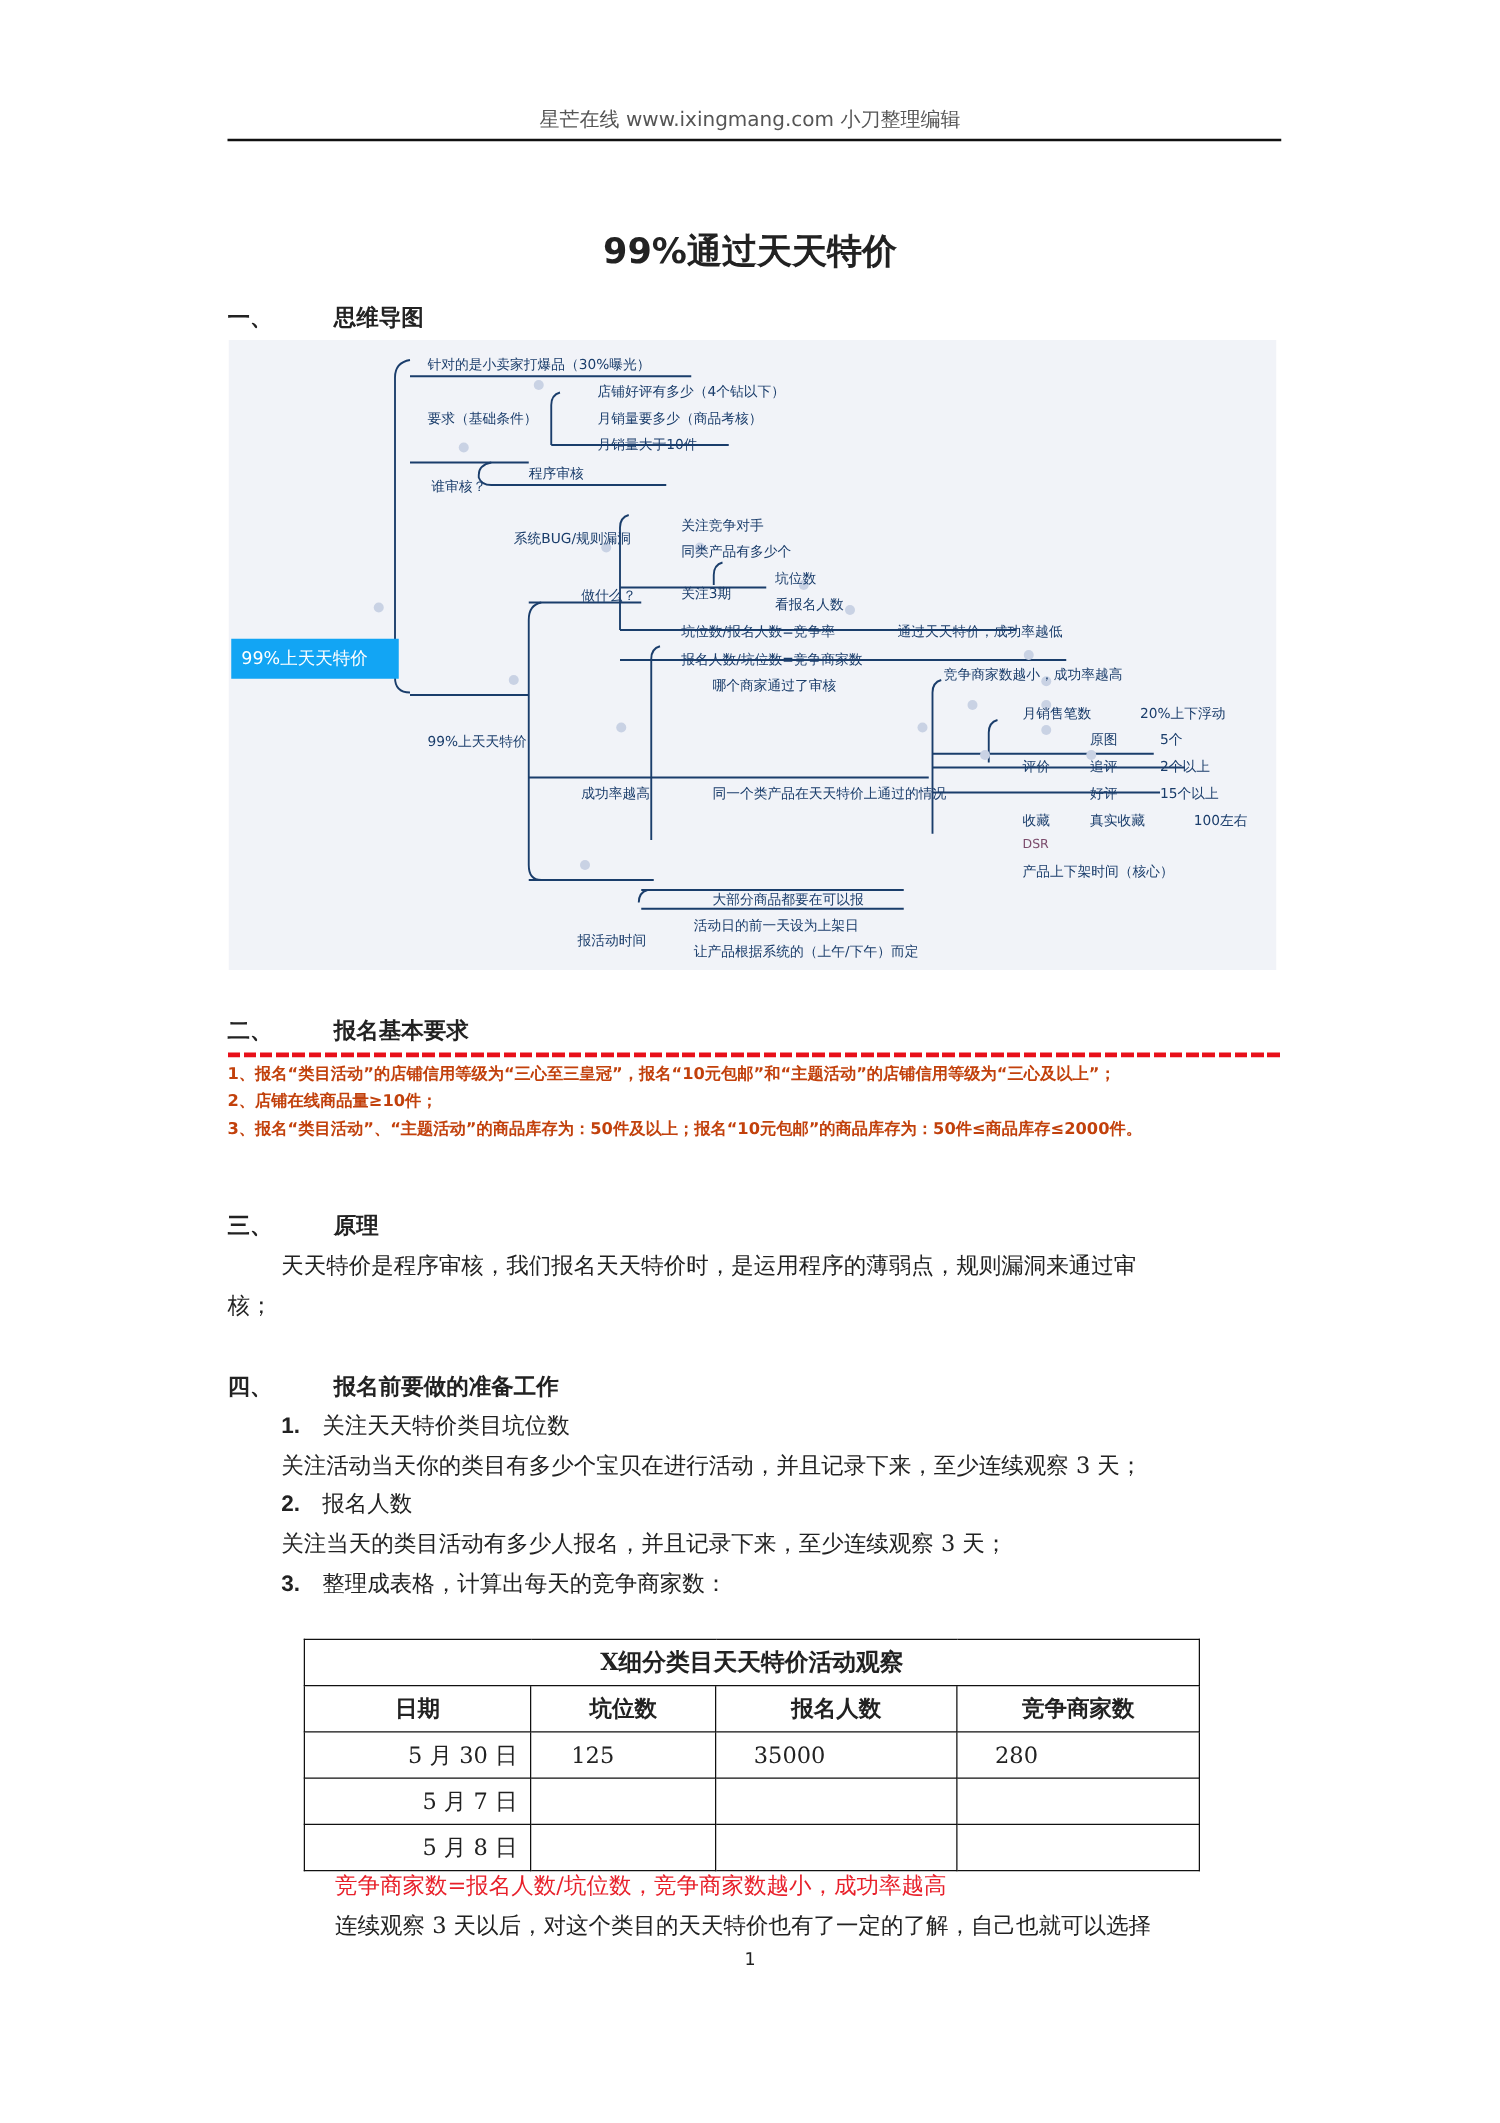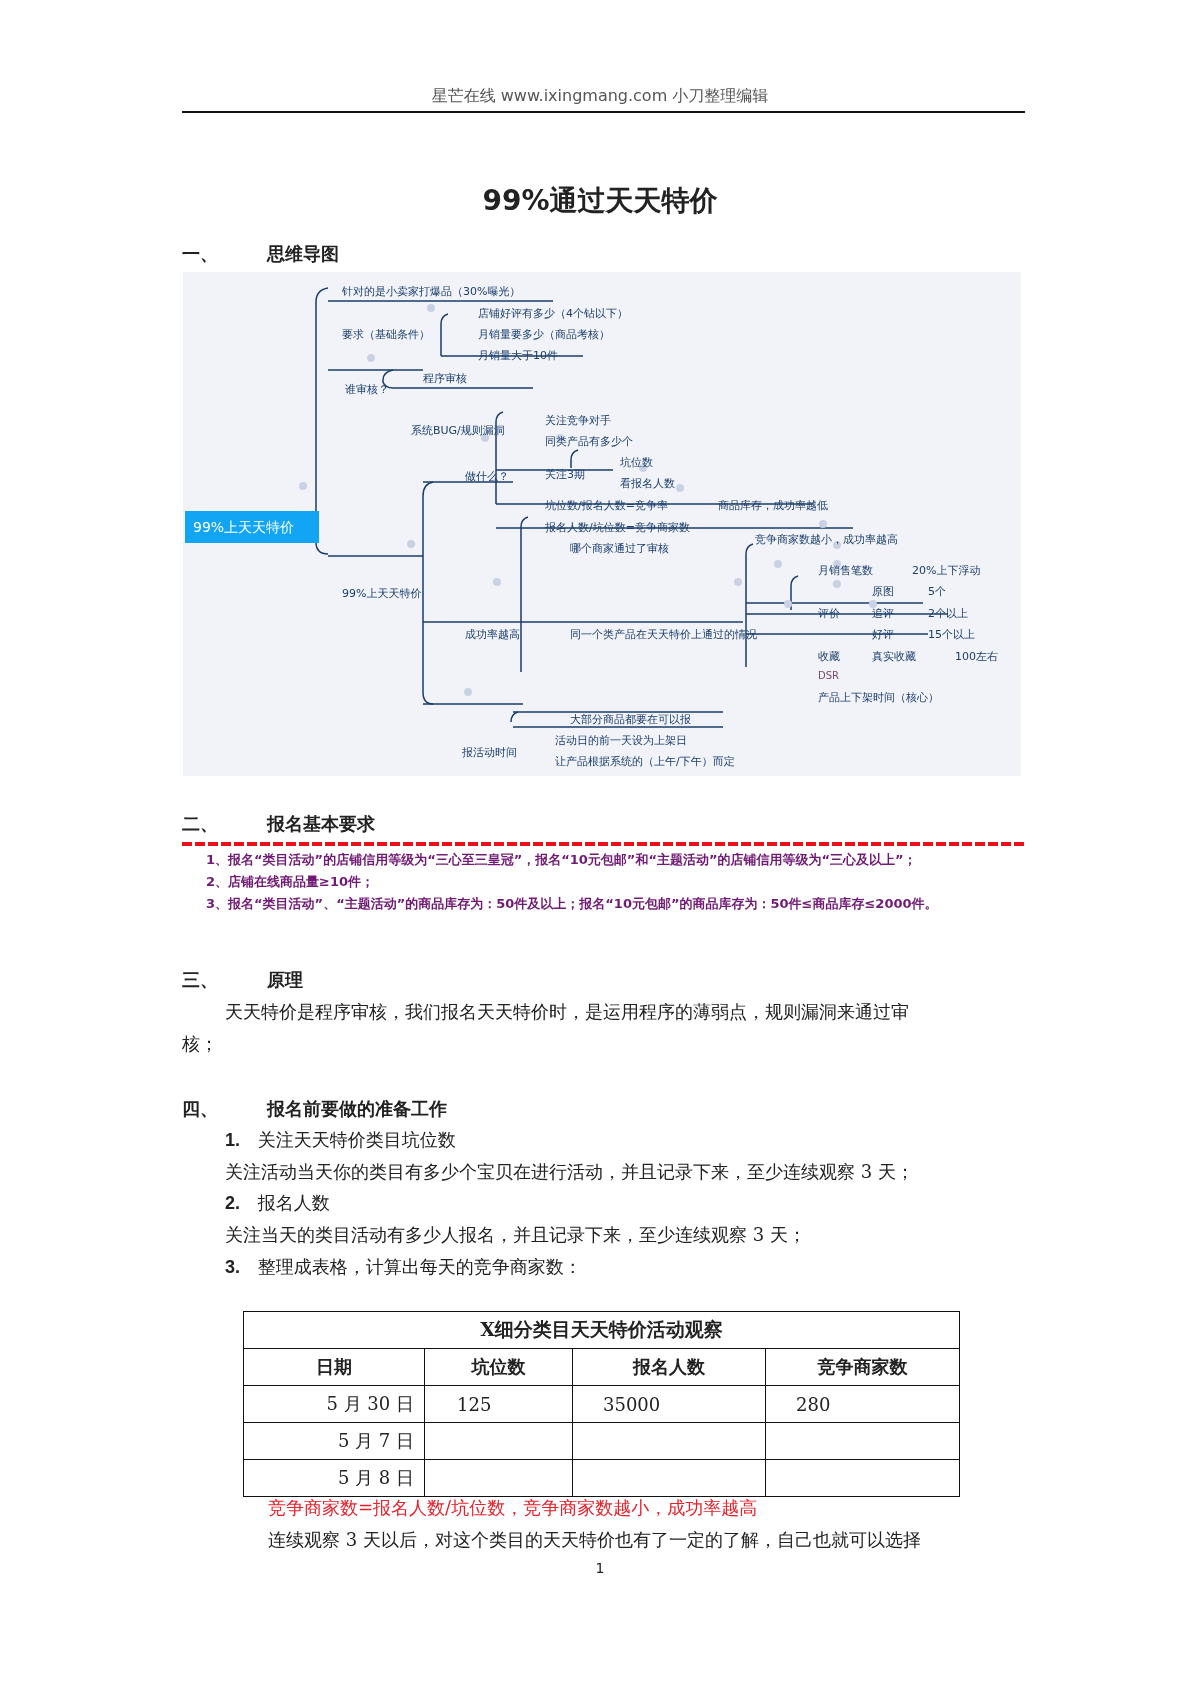--- a/index.html
+++ b/index.html
@@ -10,21 +10,21 @@
   .header-line { top: 111px; left: 182px; width: 843px; height: 2px; background: #111; }
   .title { top: 182px; left: 0; width: 1200px; text-align: center; font-size: 28px; font-weight: bold; color: #222; }
   .sec-head { font-size: 18px; font-weight: bold; color: #222; }
   .sec-num { position: absolute; left: 182px; }
   .sec-label { position: absolute; left: 267px; }
   .mm-bg { top: 272px; left: 183px; width: 838px; height: 504px; background: #f1f3f8; }
   .mm-text { position: absolute; font-size: 11px; color: #1a3d6b; white-space: nowrap; font-family: "DejaVu Sans", sans-serif; }
   .mm-root { position: absolute; left: 185px; top: 511px; width: 134px; height: 32px; background: #12a5f4; color: #fff;
              font-size: 14px; line-height: 32px; padding-left: 8px; box-sizing: border-box; }
   .mm-svg { position: absolute; left: 183px; top: 272px; }
-  .red-lines { left: 182px; top: 849px; width: 860px; color: #701a75; font-size: 13px; font-weight: bold; line-height: 22px; margin-left: 24px; }
+  .red-lines { left: 182px; top: 849px; width: 860px; color: #c2410c; font-size: 13px; font-weight: bold; line-height: 22px; }
   .red-lines div { white-space: nowrap; }
   .para { font-family: "DejaVu Serif", "Liberation Serif", serif; font-size: 18px; color: #222; }
   .list-num { font-weight: bold; font-family: "Liberation Sans", sans-serif; }
   table.obs { position: absolute; left: 243px; top: 1311px; width: 717px; border-collapse: collapse;
               font-family: "DejaVu Serif", "Liberation Serif", serif; }
   table.obs td, table.obs th { border: 1.5px solid #111; height: 34px; font-size: 18px; }
   table.obs th { font-weight: bold; }
   table.obs th.caption { font-size: 19px; }
   td.date { text-align: right; padding-right: 10px; }
   td.val { text-align: left; padding-left: 30px; }
@@ -113,21 +113,21 @@
 <span class="mm-text" style="left:423px;top:371px;">程序审核</span>
 <span class="mm-text" style="left:411px;top:392px;margin-top:31px;">系统BUG/规则漏洞</span>
 <span class="mm-text" style="left:342px;top:586px;">99%上天天特价</span>
 <span class="mm-text" style="left:465px;top:469px;">做什么？</span>
 <span class="mm-text" style="left:545px;top:413px;">关注竞争对手</span>
 <span class="mm-text" style="left:545px;top:434px;">同类产品有多少个</span>
 <span class="mm-text" style="left:545px;top:467px;">关注3期</span>
 <span class="mm-text" style="left:620px;top:455px;">坑位数</span>
 <span class="mm-text" style="left:620px;top:476px;">看报名人数</span>
 <span class="mm-text" style="left:545px;top:498px;">坑位数/报名人数=竞争率</span>
-<span class="mm-text" style="left:718px;top:498px;">商品库存，成功率越低</span>
+<span class="mm-text" style="left:718px;top:498px;">通过天天特价，成功率越低</span>
 <span class="mm-text" style="left:545px;top:520px;">报名人数/坑位数=竞争商家数</span>
 <span class="mm-text" style="left:755px;top:520px;margin-top:12px;">竞争商家数越小，成功率越高</span>
 <span class="mm-text" style="left:465px;top:627px;">成功率越高</span>
 <span class="mm-text" style="left:570px;top:541px;">哪个商家通过了审核</span>
 <span class="mm-text" style="left:570px;top:627px;">同一个类产品在天天特价上通过的情况</span>
 <span class="mm-text" style="left:818px;top:563px;">月销售笔数</span>
 <span class="mm-text" style="left:912px;top:563px;">20%上下浮动</span>
 <span class="mm-text" style="left:818px;top:606px;">评价</span>
 <span class="mm-text" style="left:872px;top:584px;">原图</span>
 <span class="mm-text" style="left:928px;top:584px;">5个</span>

